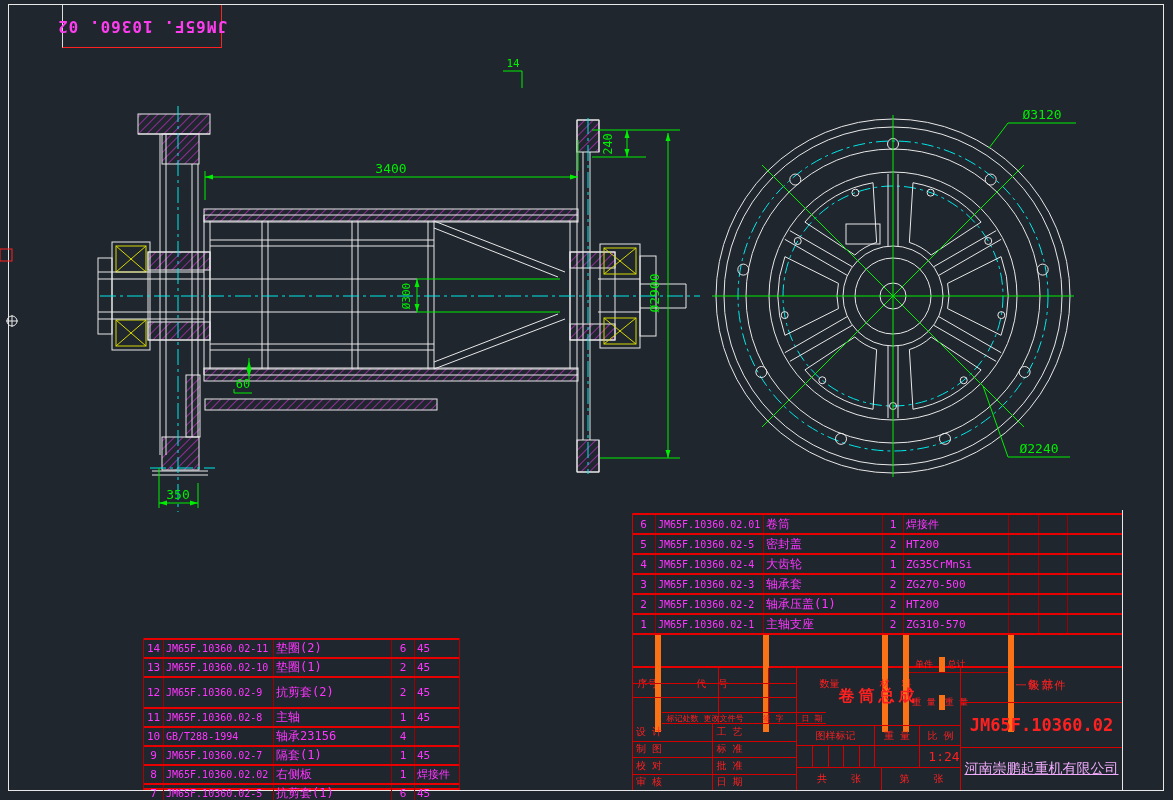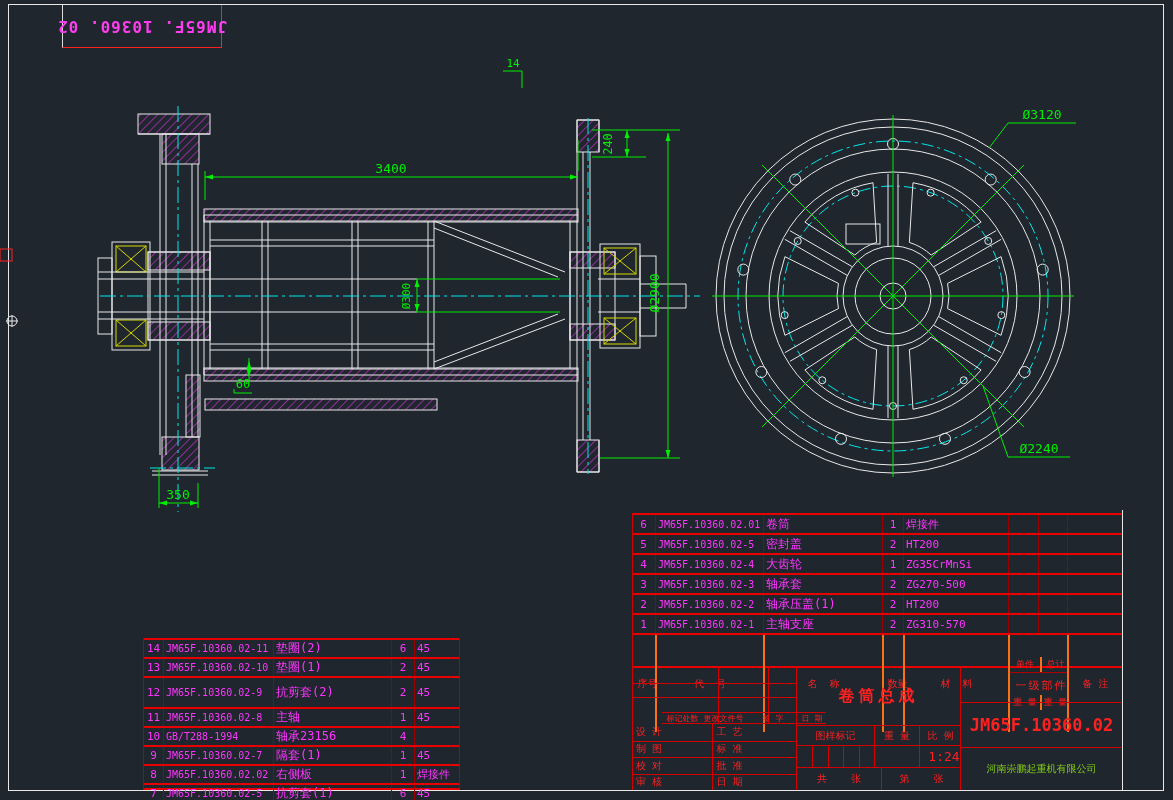--- a/index.html
+++ b/index.html
@@ -17,21 +17,21 @@
   
   .bomrow{display:grid;box-sizing:border-box;border-top:2px solid #e80000;}
   .bomrow:first-child{border-top:2px solid #e80000;}
   .bcell{box-sizing:border-box;border-left:1px solid #9c0000;color:#ff35ff;font-size:10px;
          overflow:hidden;white-space:nowrap;display:flex;align-items:center;padding:0 2px;}
   .bcell.first{border-left:none;}
   .bcell.seq{justify-content:center;font-size:11px;}
   .bcell.name{font-size:12px;}
   .bcell.qty{justify-content:center;font-size:11px;}
   .bcell.mat{font-size:11px;}
-  .hcell{box-sizing:border-box;border-left:2px solid #f97316;display:flex;align-items:center;justify-content:center;
+  .hcell{box-sizing:border-box;border-left:6px solid #f97316;display:flex;align-items:center;justify-content:center;
          color:#ff2020;font-size:10px;white-space:pre;}
   .vtext{width:12px;line-height:11px;word-break:break-all;text-align:center;display:block;}
   .tbbox{position:absolute;box-sizing:border-box;color:#ff2020;}
   .ctr{display:flex;align-items:center;justify-content:center;white-space:pre;}
   text{font-family:"DejaVu Sans Mono",monospace;}
 </style>
 </head>
 <body>
 
 <div id="stage">
@@ -301,21 +301,20 @@
         <div class="bcell mat">ZG310-570</div>
         <div class="bcell"></div>
         <div class="bcell"></div>
         <div class="bcell"></div>
       </div>
     </div>
 
   <div class="abs" id="bom-hdr" style="left:632px;top:633px;width:490px;height:35px;border-top:2px solid #e80000;border-bottom:2px solid #e80000;box-sizing:border-box;display:grid;grid-template-columns:23px 108px 119px 21px 105px 59px 55px;">
     <div class="hcell" style="border-left:none;"><span class="vtext">序号</span></div>
     <div class="hcell"><span>代  号</span></div>
-    <div class="hcell"><span>名  称</span></div>
     <div class="hcell"><span class="vtext">数量</span></div>
     <div class="hcell"><span>材  料</span></div>
     <div class="hcell" style="padding:0;display:block;">
       <div style="display:grid;grid-template-columns:30px 29px;height:16px;border-bottom:1px solid #b00000;box-sizing:border-box;">
         <div class="hcell" style="border-left:none;font-size:9px;"><span>单件</span></div>
         <div class="hcell" style="font-size:9px;"><span>总计</span></div>
       </div>
       <div style="display:grid;grid-template-columns:30px 29px;height:15px;">
         <div class="hcell" style="border-left:none;font-size:9px;"><span>重 量</span></div>
         <div class="hcell" style="font-size:9px;"><span>重 量</span></div>
@@ -448,16 +447,16 @@
     <div class="ctr" style="border-left:1px solid #d40000;">第    张</div>
   </div>
 
   <div class="tbbox ctr" style="left:960px;top:668px;width:162px;height:34px;border-left:1px solid #d40000;font-size:11px;letter-spacing:2px;">
     <span>一级部件</span>
   </div>
   <div class="tbbox ctr" style="left:960px;top:702px;width:162px;height:45px;border-left:1px solid #d40000;border-top:1px solid #d40000;font-size:17px;font-weight:bold;box-sizing:border-box;">
     <span>JM65F.10360.02</span>
   </div>
   <div class="tbbox ctr" style="left:960px;top:747px;width:162px;height:43px;border-left:1px solid #d40000;border-top:1px solid #d40000;box-sizing:border-box;">
-    <span style="color:#84cc16;font-size:10px;">河南崇鹏起重机有限公司</span>
+    <span style="color:#f0abfc;font-size:14px;text-decoration:underline;">河南崇鹏起重机有限公司</span>
   </div>
 
 </div>
 
 </body></html>

